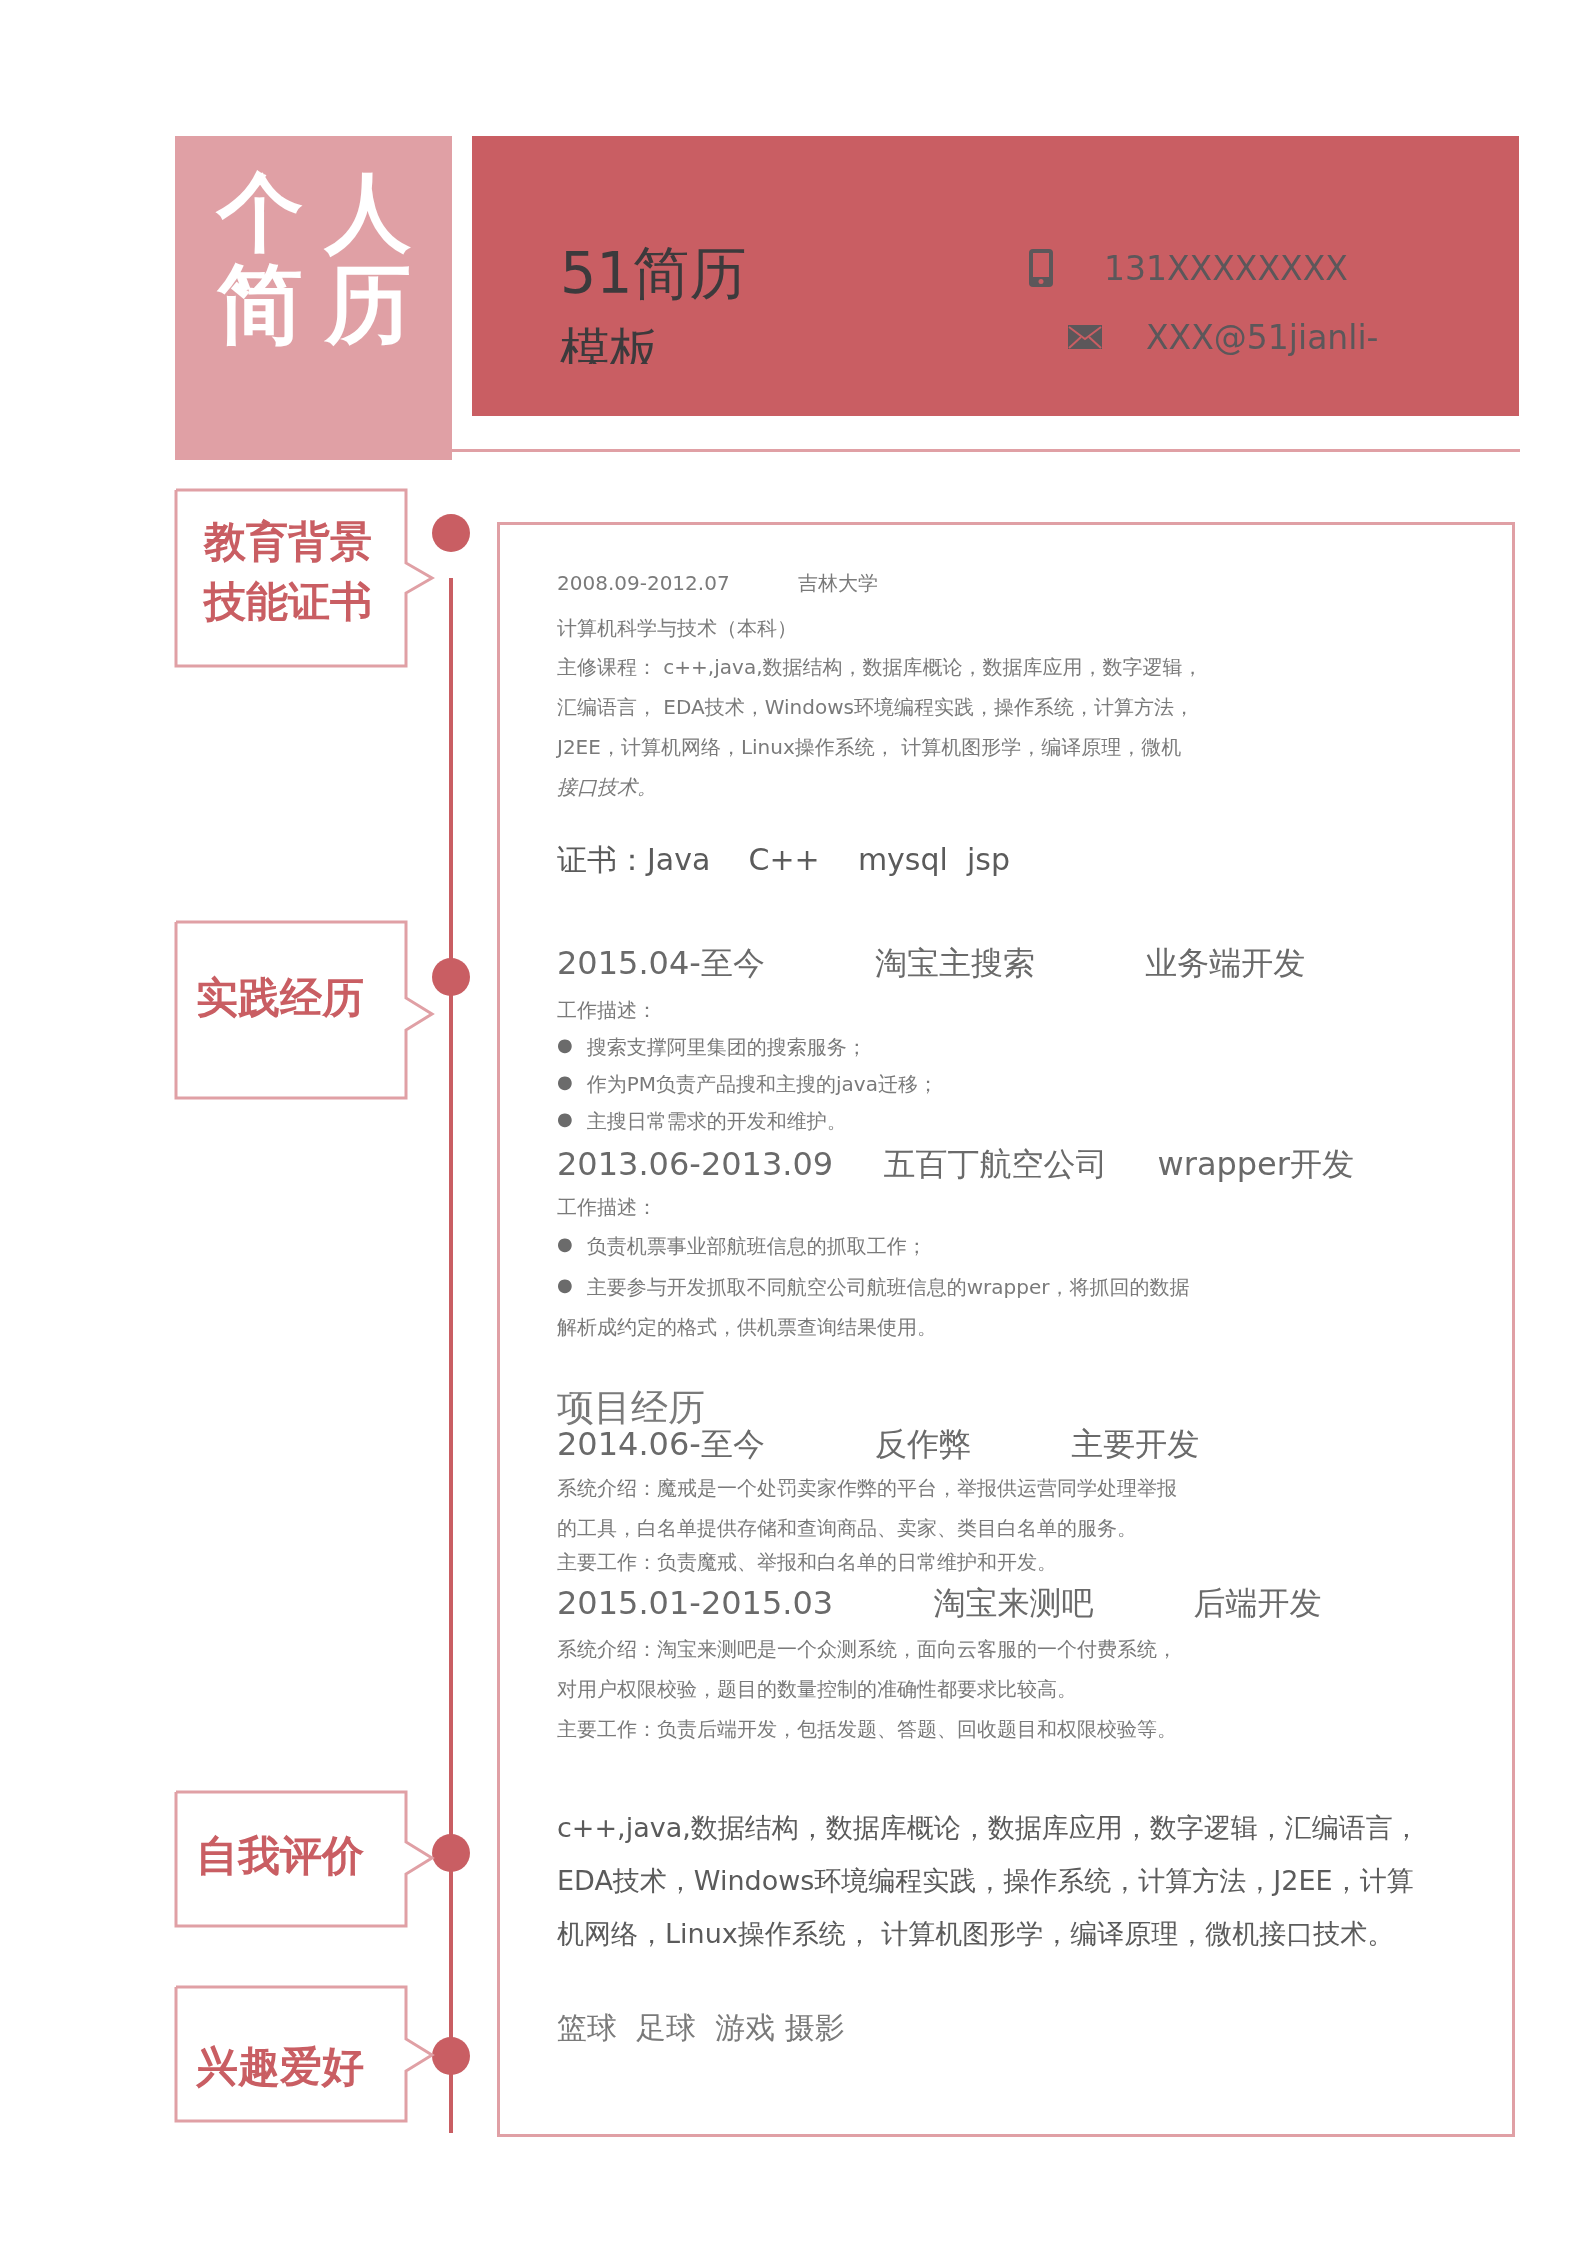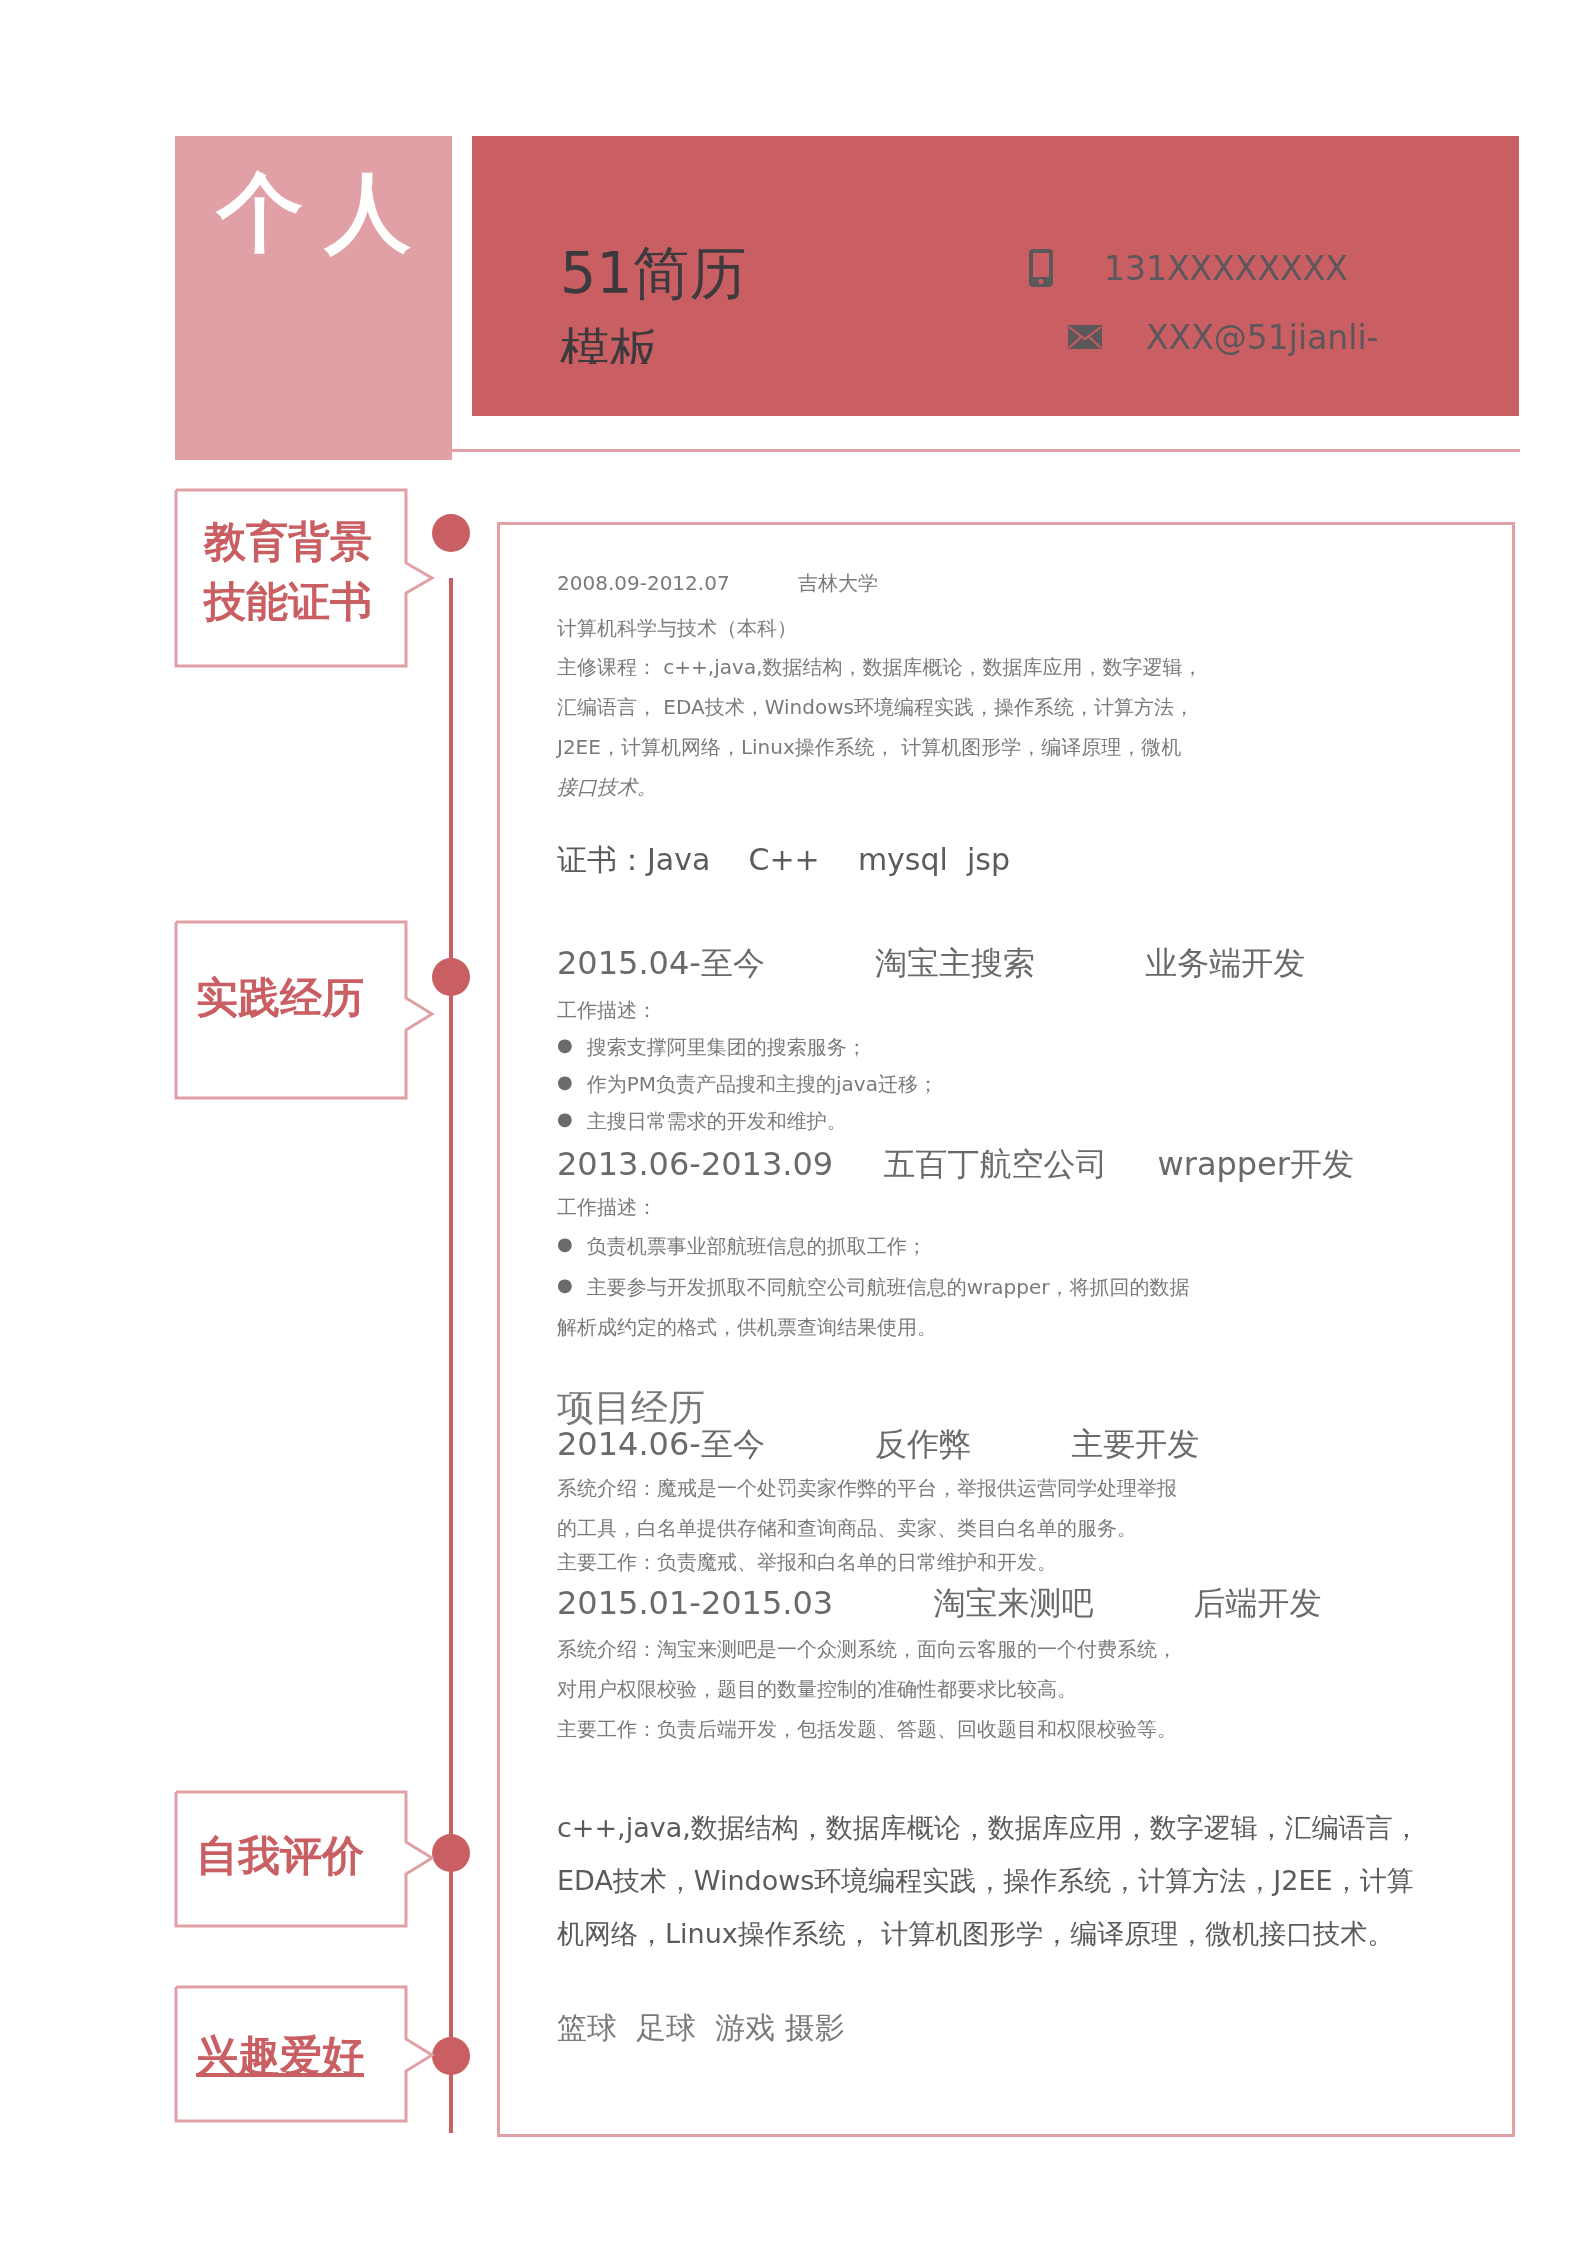--- a/index.html
+++ b/index.html
@@ -27,20 +27,21 @@
   .f30 { font-size:32px; color:#6a6a6a; }
   .bullet::before { content:"●"; font-size:18px; margin-right:14px; vertical-align:3px; color:#6b6b6b; }
   .self { font-size:27px; color:#5b5b5b; }
 </style>
 </head>
 <body>
 
 <div class="abs title-block">
   <div class="title-text">
     <div>个人</div>
+    <div>简历</div>
   </div>
 </div>
 
 <div class="abs header-band">
   <div class="name">51简历</div>
   <div class="subname">模板</div>
 
   <div class="contact-row" style="top:112px;">
     <svg width="26" height="40" viewBox="0 0 26 40">
       <rect x="1" y="1" width="24" height="38" rx="4" fill="#5c575a"></rect>
@@ -89,21 +90,21 @@
   <svg width="262" height="140">
     <polyline points="2,2 232,2 232,52 258,68 232,84 232,136 2,136 2,2" fill="#fff" stroke="#e0a0a5" stroke-width="3"></polyline>
   </svg>
   <div class="label-text" style="left:22px; top:36px;">自我评价</div>
 </div>
 
 <div class="label-box" style="left:174px; top:1985px; width:262px; height:140px;">
   <svg width="262" height="140">
     <polyline points="2,2 232,2 232,54 258,70 232,86 232,136 2,136 2,2" fill="#fff" stroke="#e0a0a5" stroke-width="3"></polyline>
   </svg>
-  <div class="label-text" style="left:22px; top:41px;text-decoration:underline;">兴趣爱好</div>
+  <div class="label-text" style="left:22px; top:52px;">兴趣爱好</div>
 </div>
 
 <div class="abs content-box"></div>
 
 <div class="c f22" style="top:570px;">
   <span>2008.09-2012.07</span>
   <span style="margin-left:62px;">吉林大学</span>
 </div>
 <div class="c f22" style="top:615px;">计算机科学与技术（本科）</div>
 <div class="c f22" style="top:654px;">主修课程： c++,java,数据结构，数据库概论，数据库应用，数字逻辑，</div>

